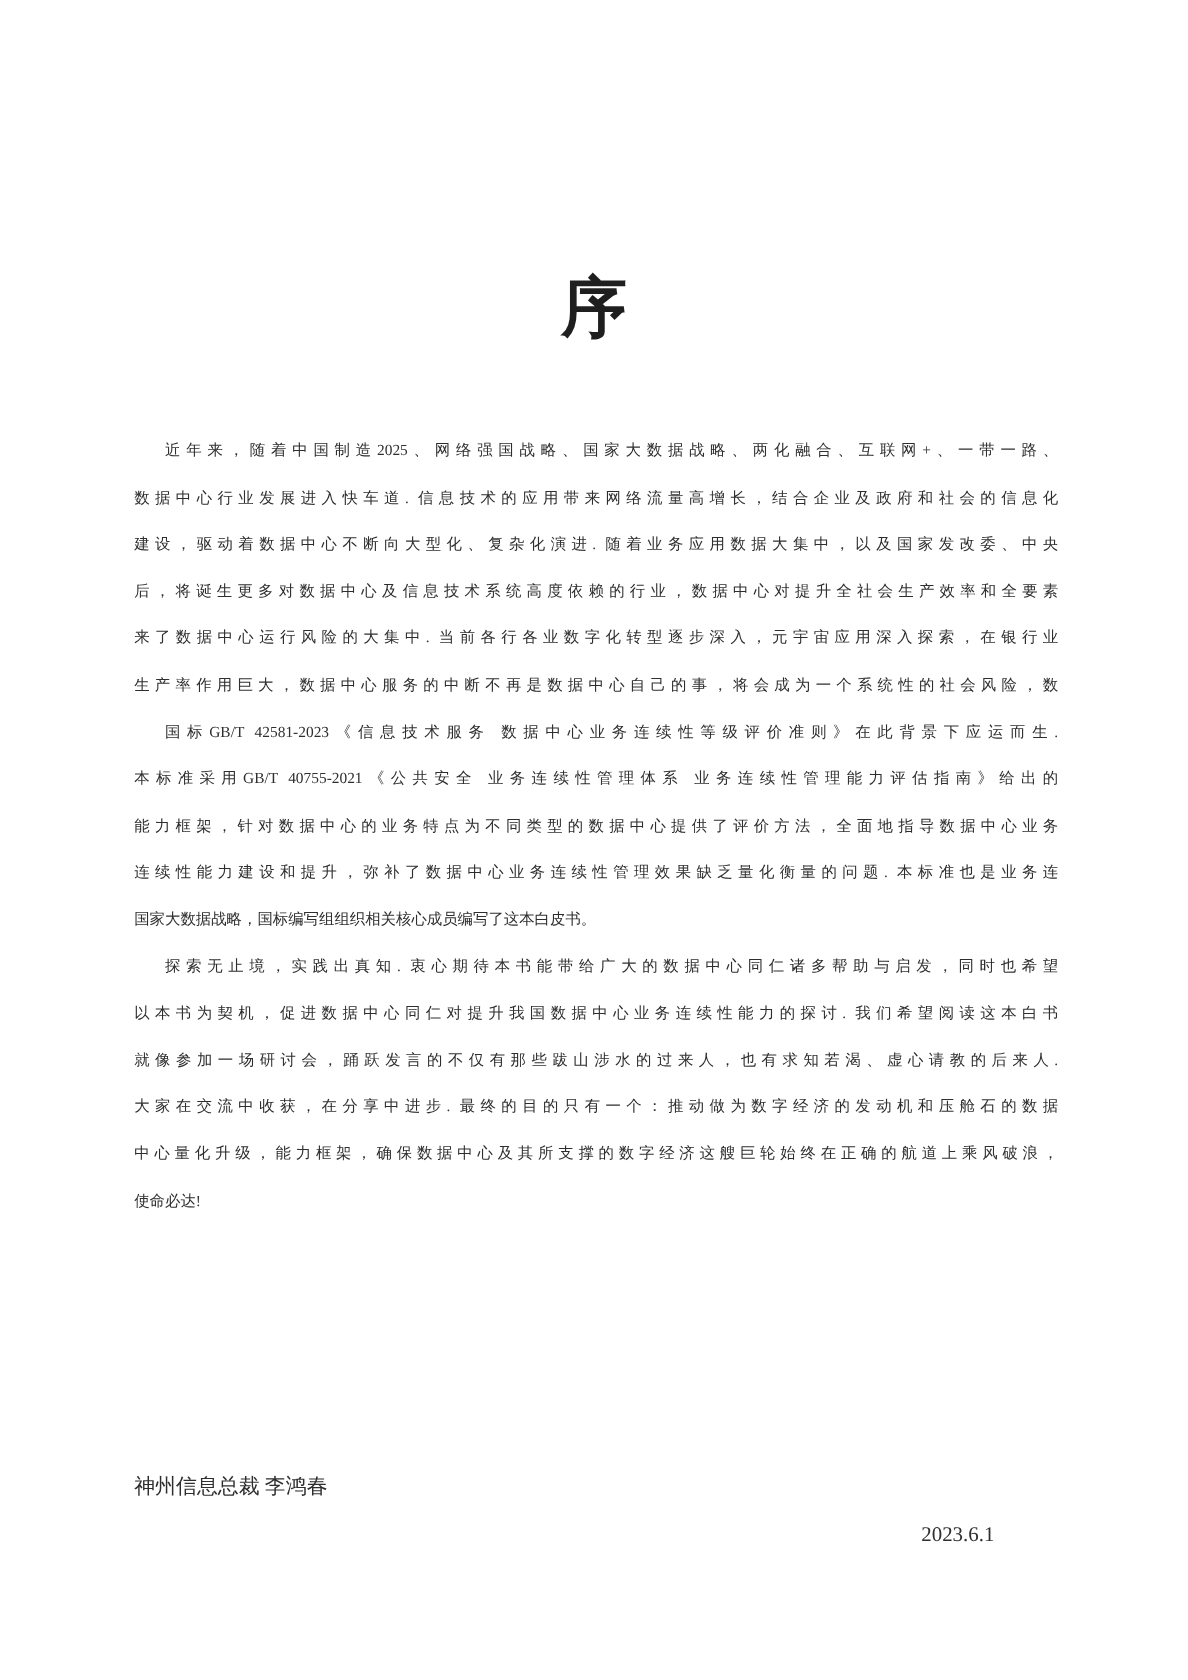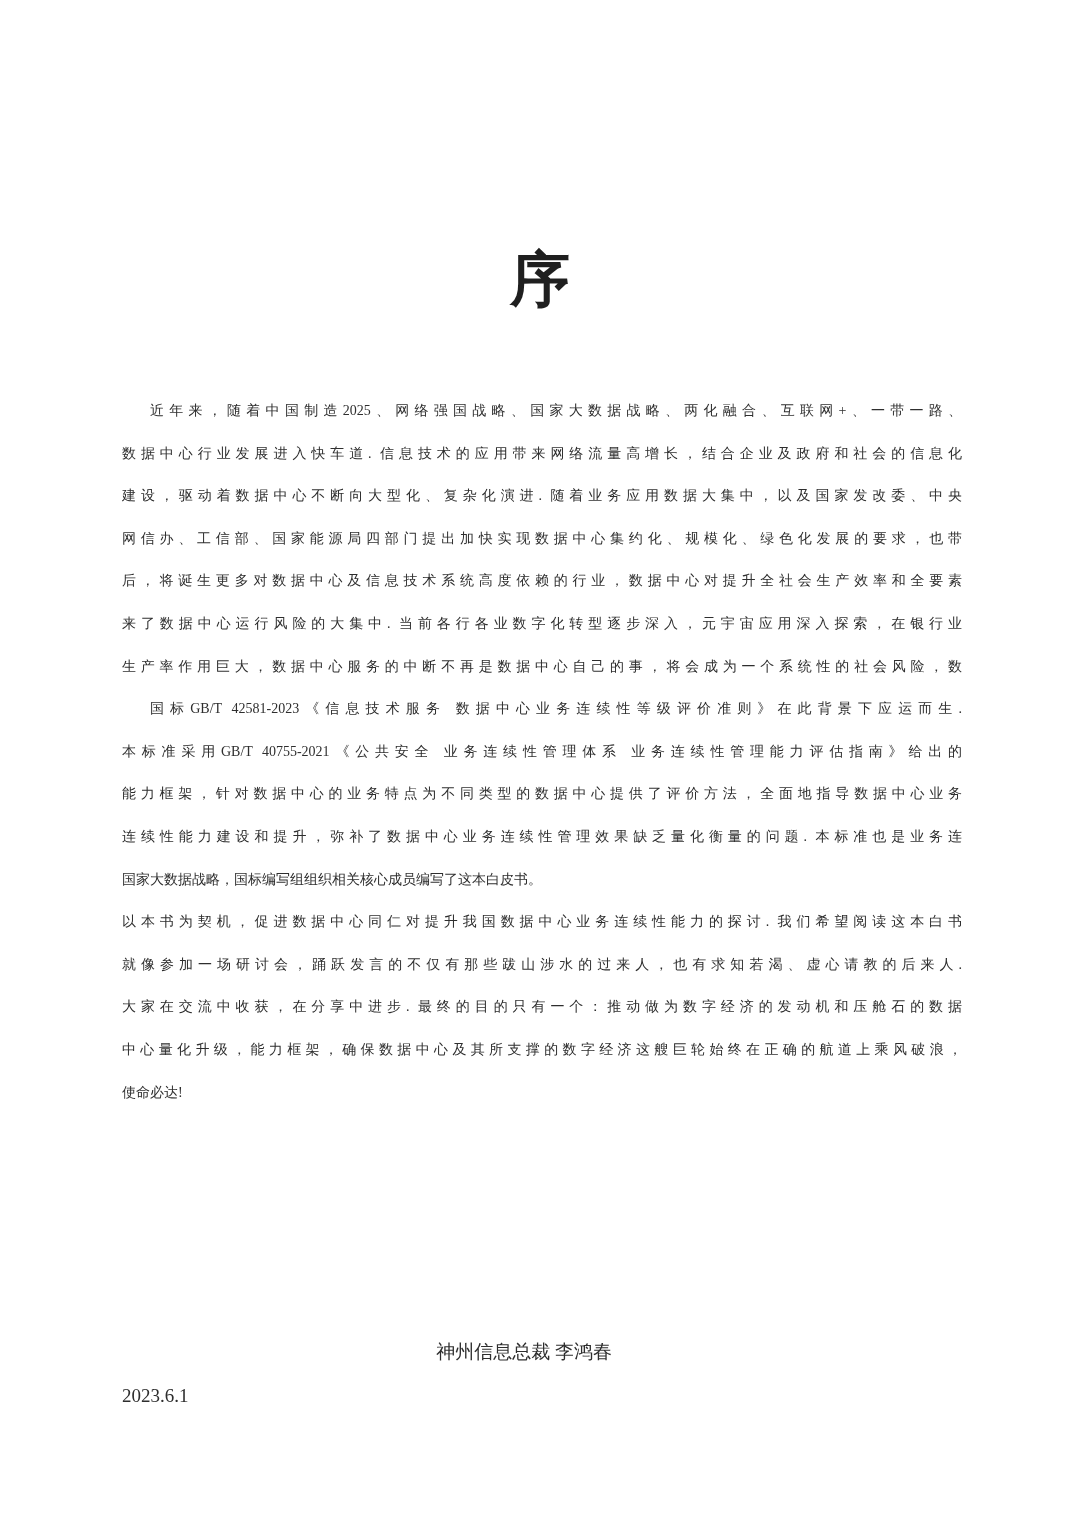--- a/index.html
+++ b/index.html
@@ -45,58 +45,59 @@
   }
   .line.first { text-indent: 2em; }
   .line.last  { text-align-last: left; }
   .signature {
     position: absolute;
     top: 1330px;
     left: 122px;
     width: 840px;
     box-sizing: border-box;
     padding-right: 36px;
-    text-align: center;
+    text-align: left;
     font-size: 19px;
     line-height: 43px;
   }
   .date {
     position: absolute;
     top: 1374px;
     left: 122px;
     width: 840px;
     box-sizing: border-box;
     padding-right: 58px;
+    text-align: right;
     font-size: 19px;
     line-height: 43px;
   }
 </style>
 </head>
 <body>
 
 <div class="page">
   <h1 class="title">序</h1>
   <div class="body-text">
       <div class="paragraph">
         <div class="line first">近年来，随着中国制造2025、网络强国战略、国家大数据战略、两化融合、互联网+、一带一路、</div>
         <div class="line">数据中心行业发展进入快车道. 信息技术的应用带来网络流量高增长，结合企业及政府和社会的信息化</div>
         <div class="line">建设，驱动着数据中心不断向大型化、复杂化演进. 随着业务应用数据大集中，以及国家发改委、中央</div>
-        <div class="line">网信办、工信部、国家能源局四部门提出加快实现数据中心集约化、规模化、绿色化发展的要求，也带</div>
         <div class="line">后，将诞生更多对数据中心及信息技术系统高度依赖的行业，数据中心对提升全社会生产效率和全要素</div>
         <div class="line">来了数据中心运行风险的大集中. 当前各行各业数字化转型逐步深入，元宇宙应用深入探索，在银行业</div>
         <div class="line">生产率作用巨大，数据中心服务的中断不再是数据中心自己的事，将会成为一个系统性的社会风险，数</div>
       </div>
       <div class="paragraph">
         <div class="line first">国标GB/T 42581-2023《信息技术服务 数据中心业务连续性等级评价准则》在此背景下应运而生.</div>
         <div class="line">本标准采用GB/T 40755-2021《公共安全 业务连续性管理体系 业务连续性管理能力评估指南》给出的</div>
         <div class="line">能力框架，针对数据中心的业务特点为不同类型的数据中心提供了评价方法，全面地指导数据中心业务</div>
         <div class="line">连续性能力建设和提升，弥补了数据中心业务连续性管理效果缺乏量化衡量的问题. 本标准也是业务连</div>
         <div class="line last">国家大数据战略，国标编写组组织相关核心成员编写了这本白皮书。</div>
       </div>
       <div class="paragraph">
+        <div class="line first">探索无止境，实践出真知. 衷心期待本书能带给广大的数据中心同仁诸多帮助与启发，同时也希望</div>
         <div class="line">以本书为契机，促进数据中心同仁对提升我国数据中心业务连续性能力的探讨. 我们希望阅读这本白书</div>
         <div class="line">就像参加一场研讨会，踊跃发言的不仅有那些跋山涉水的过来人，也有求知若渴、虚心请教的后来人.</div>
         <div class="line">大家在交流中收获，在分享中进步. 最终的目的只有一个：推动做为数字经济的发动机和压舱石的数据</div>
         <div class="line">中心量化升级，能力框架，确保数据中心及其所支撑的数字经济这艘巨轮始终在正确的航道上乘风破浪，</div>
         <div class="line last">使命必达!</div>
       </div>
     </div>
   <div class="signature">神州信息总裁  李鸿春</div>
   <div class="date">2023.6.1</div>
 </div>

